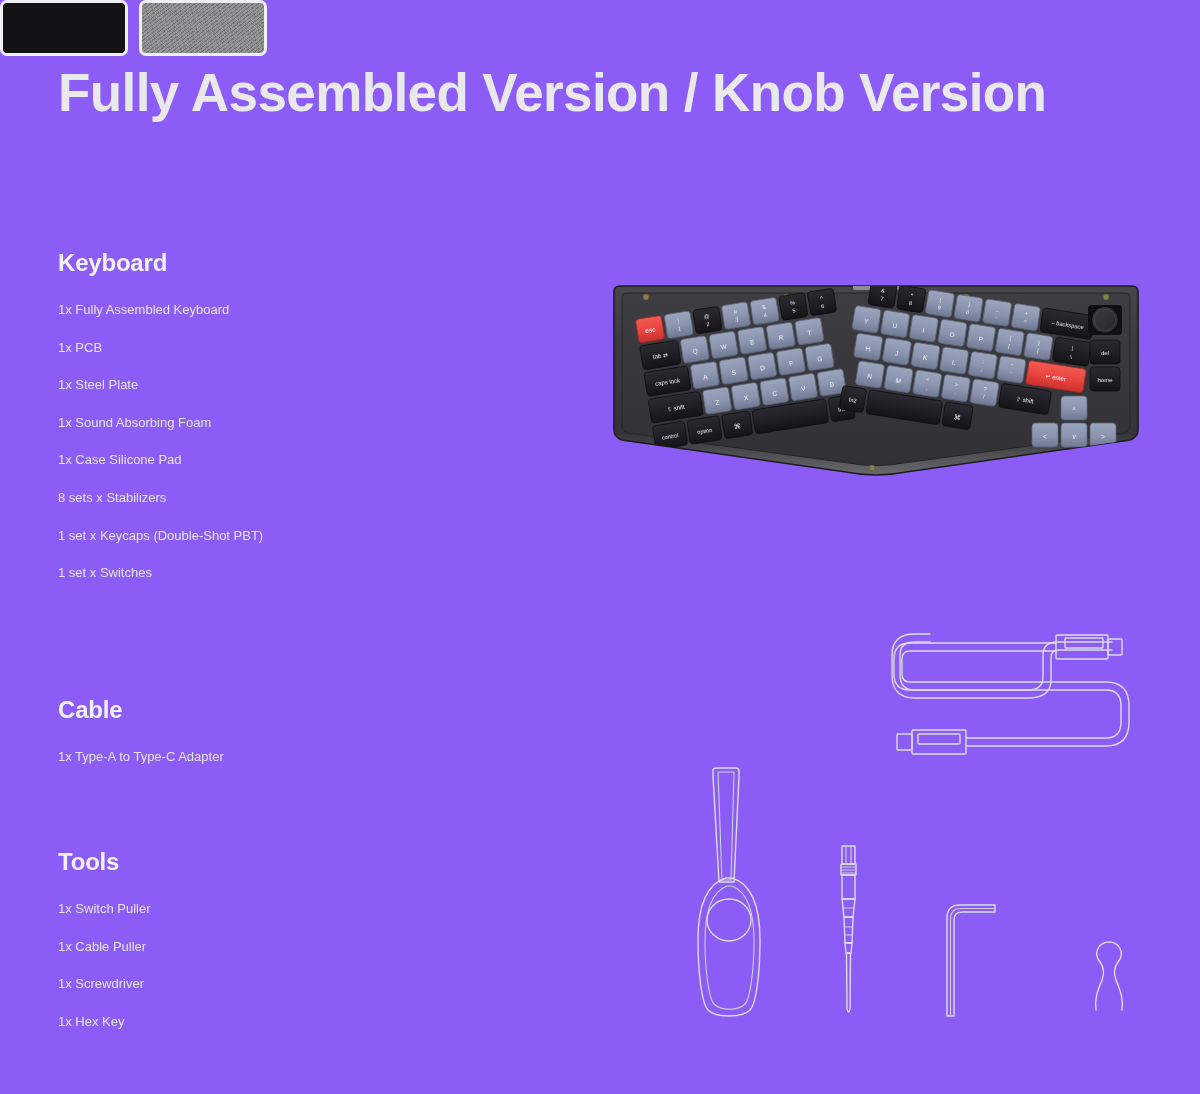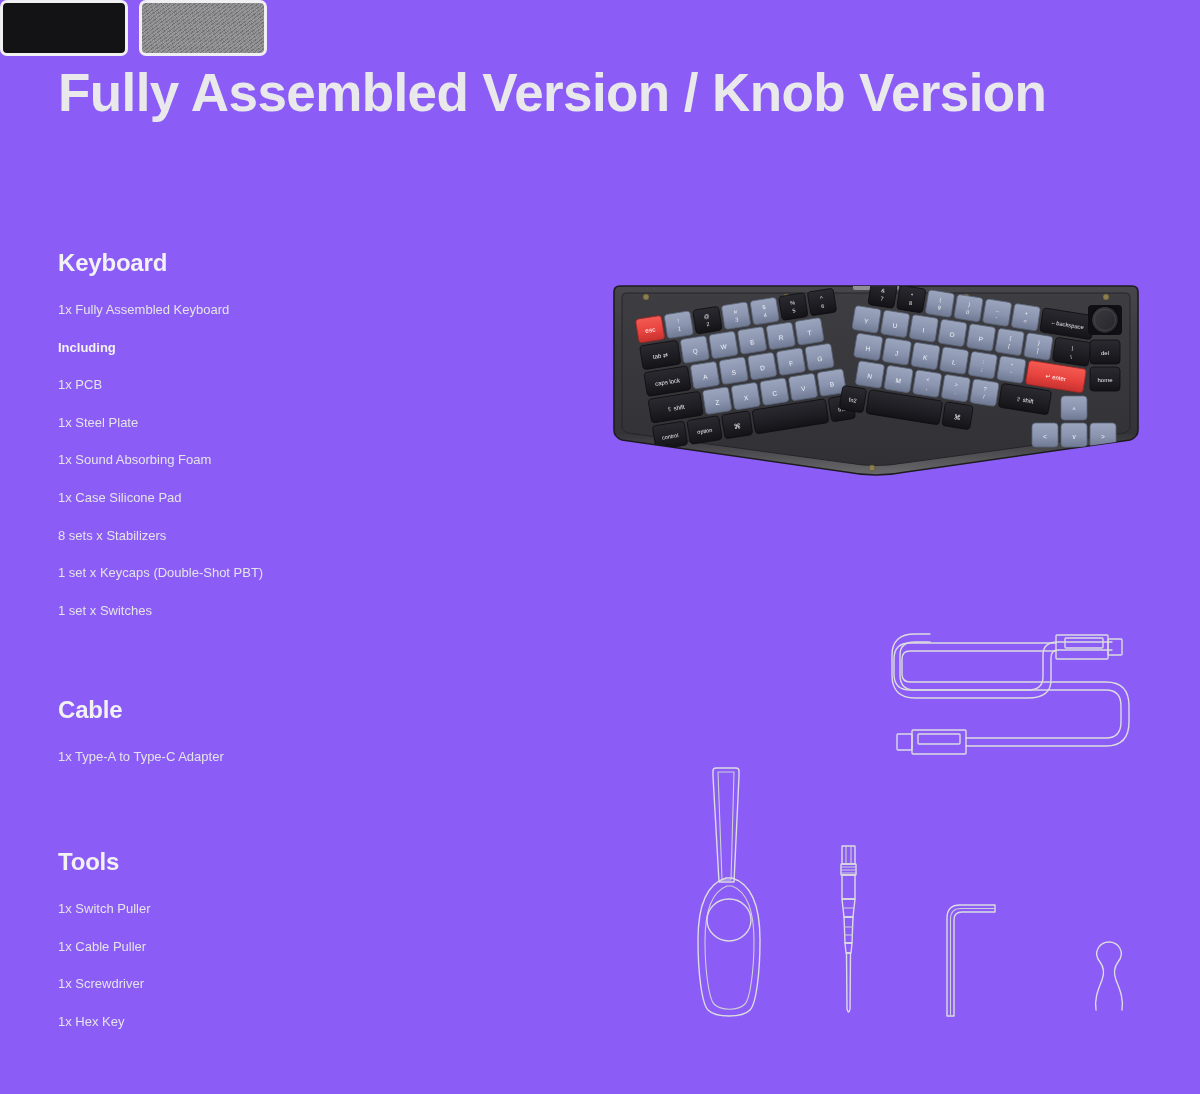--- a/index.html
+++ b/index.html
@@ -82,21 +82,20 @@
 </head>
 <body>
 
 <div id="page">
 
   <div id="page-title">Fully Assembled Version / Knob Version</div>
 
   <div class="section" id="sec-keyboard">
     <div class="section-title">Keyboard</div>
     <div class="item">1x Fully Assembled Keyboard</div>
-    <div class="item bold">Including</div>
     <div class="item">1x PCB</div>
     <div class="item">1x Steel Plate</div>
     <div class="item">1x Sound Absorbing Foam</div>
     <div class="item">1x Case Silicone Pad</div>
     <div class="item">8 sets x Stabilizers</div>
     <div class="item">1 set x Keycaps (Double-Shot PBT)</div>
     <div class="item">1 set x Switches</div>
   </div>
 
   <div class="section" id="sec-cable">

